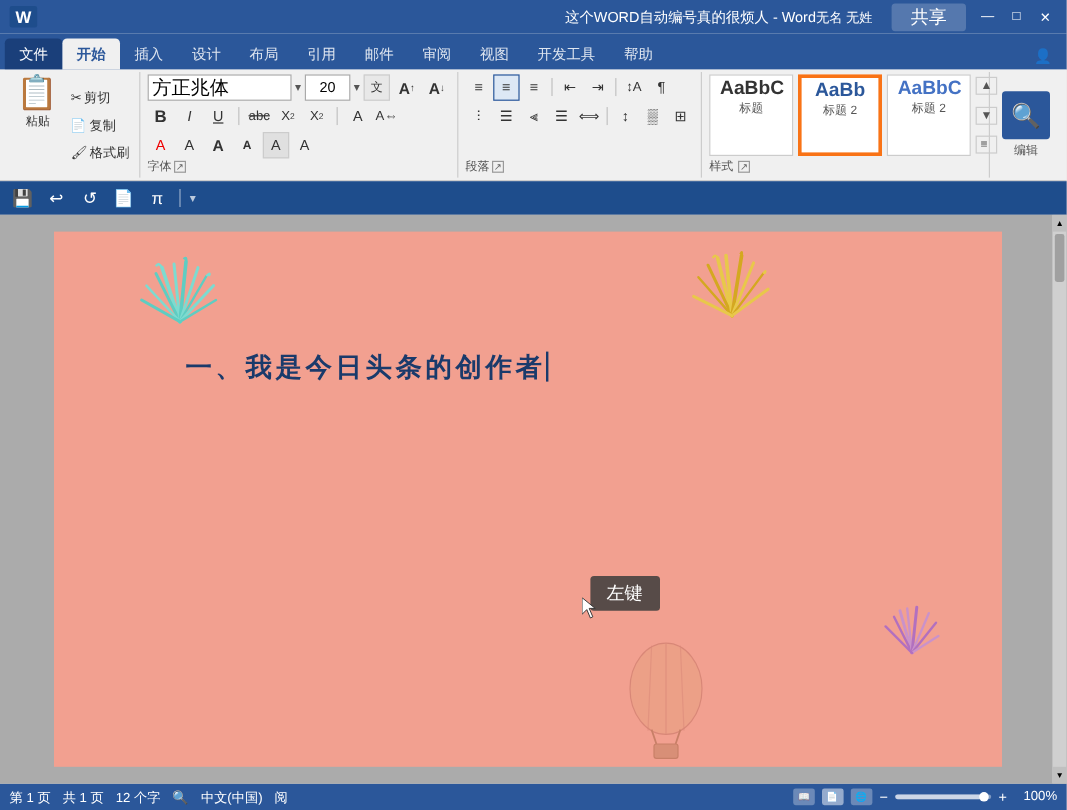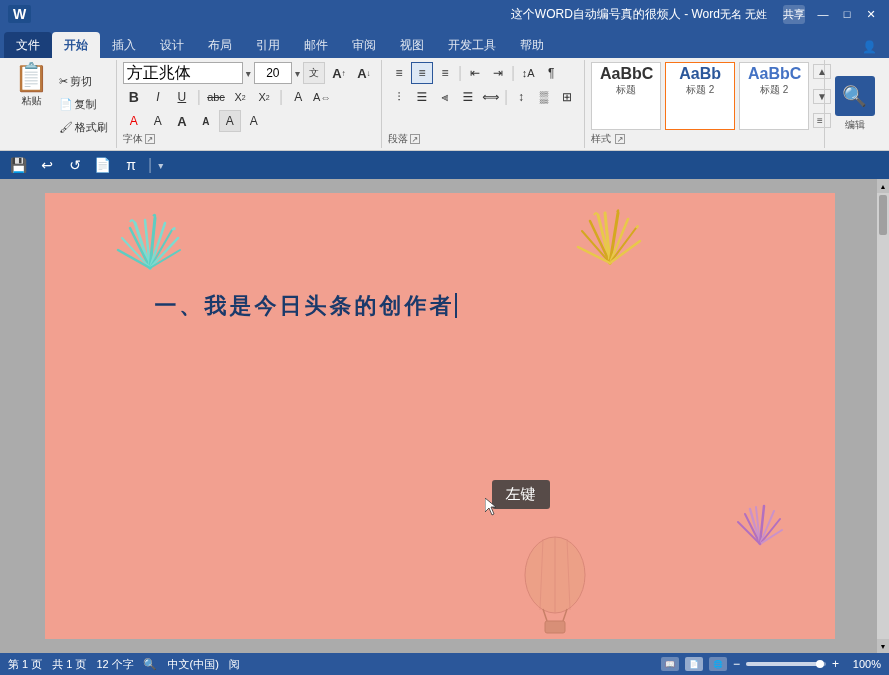--- a/index.html
+++ b/index.html
@@ -178,21 +178,21 @@
 
 <div id="app">
 
   <div id="title-bar">
     <div style="display:flex;align-items:center;gap:4px;min-width:120px;">
       <span style="color:#fff;font-size:14px;font-weight:bold;background:#1e4d8c;padding:1px 5px;border-radius:2px;">W</span>
     </div>
     <div class="title-text" style="font-size:12px;text-align:right;">这个WORD自动编号真的很烦人 - Word</div>
     <div style="display:flex;align-items:center;gap:8px;min-width:160px;justify-content:flex-end;">
       <span class="user-name">无名 无姓</span>
-      <span style="background:rgba(255,255,255,0.2);padding:2px 0;border-radius:3px;font-size:11px;cursor:pointer;color:white;">共享</span>
+      <span style="background:rgba(255,255,255,0.2);padding:2px 16px;border-radius:3px;font-size:15px;cursor:pointer;color:white;">共享</span>
       <div class="win-controls">
         <div class="win-btn">—</div>
         <div class="win-btn">□</div>
         <div class="win-btn close">✕</div>
       </div>
     </div>
   </div>
 
   <div id="tab-bar">
     <div class="tab-item" style="background:#1a3f7a;color:white;">文件</div>
@@ -297,21 +297,21 @@
         <div class="group-expand-btn">↗</div>
       </div>
     </div>
 
     <div id="style-group" style="display:flex;flex-direction:column;padding:2px 6px;border-right:1px solid #ccc;min-width:220px;">
       <div class="style-samples" style="display:flex;gap:4px;align-items:stretch;flex:1;">
         <div class="style-sample" style="border:1px solid #ccc;padding:2px 8px;cursor:pointer;background:white;min-width:70px;text-align:center;">
           <div style="font-size:16px;font-weight:bold;color:#333;">AaBbC</div>
           <div class="s-label" style="font-size:10px;color:#555;">标题</div>
         </div>
-        <div class="style-sample" style="border:1px solid #f97316;padding:2px 8px;cursor:pointer;background:white;min-width:70px;">
+        <div class="style-sample" style="border:3px solid #f97316;padding:2px 8px;cursor:pointer;background:white;min-width:70px;">
           <div style="font-size:16px;font-weight:bold;color:#2b579a;">AaBb</div>
           <div class="s-label" style="font-size:10px;color:#555;">标题 2</div>
         </div>
         <div class="style-sample" style="border:1px solid #ccc;padding:2px 8px;cursor:pointer;background:white;min-width:70px;text-align:center;">
           <div style="font-size:16px;font-weight:bold;color:#4472c4;">AaBbC</div>
           <div class="s-label" style="font-size:10px;color:#555;">标题 2</div>
         </div>
         <div style="display:flex;flex-direction:column;justify-content:space-between;padding:2px 0;">
           <div style="font-size:10px;cursor:pointer;color:#555;border:1px solid #ccc;padding:1px 3px;">▲</div>
           <div style="font-size:10px;cursor:pointer;color:#555;border:1px solid #ccc;padding:1px 3px;">▼</div>

